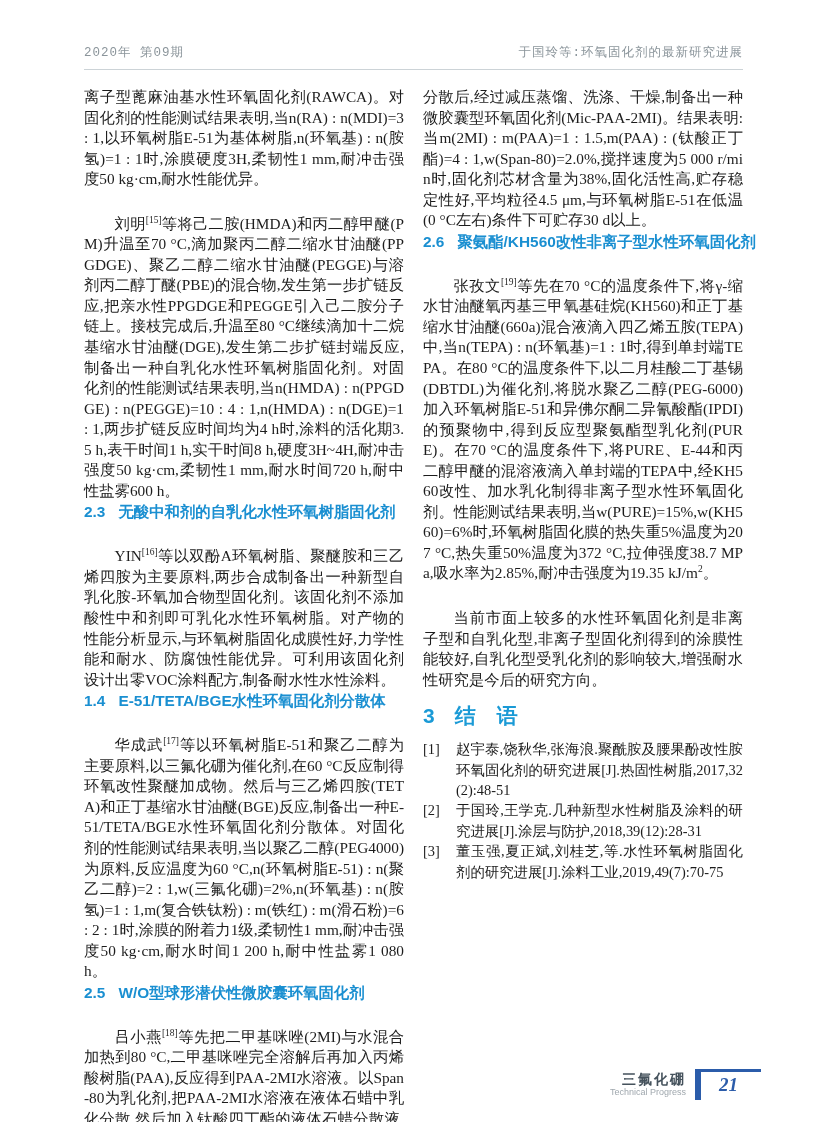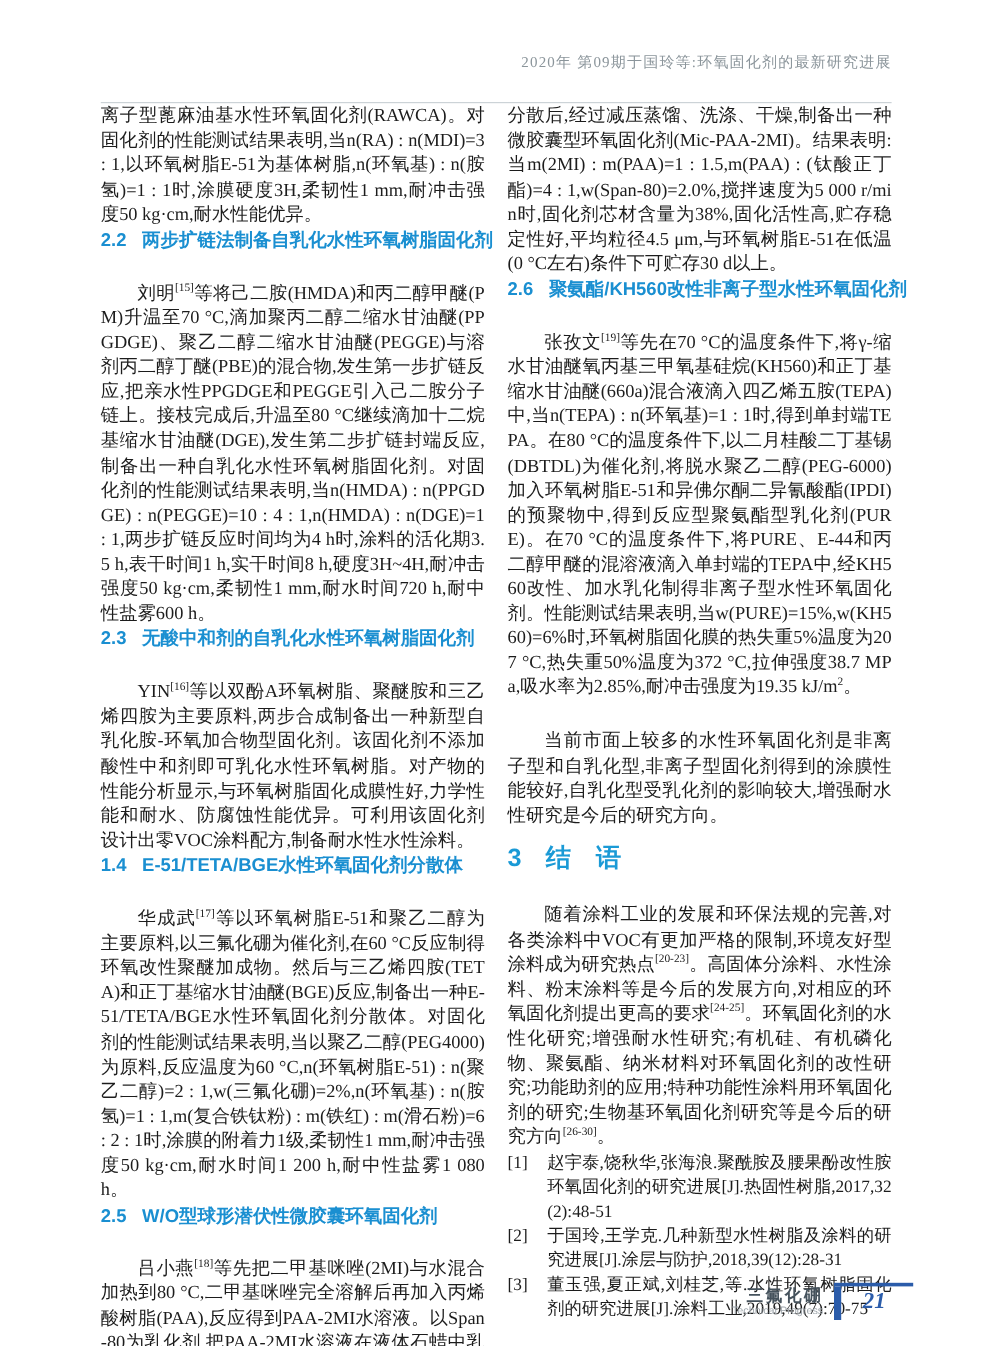--- a/index.html
+++ b/index.html
@@ -5,24 +5,24 @@
   html,body { margin:0; padding:0; background:#ffffff; }
   .page {
     position:relative; width:827px; height:1122px; margin:0 auto;
     background:#ffffff; overflow:hidden;
     font-family:"Liberation Serif","DejaVu Serif",serif;
     color:#1c1c1c;
   }
   
   .hdr {
     position:absolute; top:44px; left:84px; right:84px;
-    display:flex; justify-content:flex-end; align-items:flex-end;
-    font-family:Liberation Serif, serif;
+    display:flex; justify-content:space-between; align-items:flex-end;
+    font-family:Liberation Mono, monospace;
     font-size:12.5px; color:#8b959b; letter-spacing:1px;
-    padding-bottom:24px; border-bottom:1px solid #ccd3d7;
+    padding-bottom:8px; border-bottom:1px solid #ccd3d7;
   }
   
   .article {
     position:absolute; top:87px; left:84px; width:659px;
     display:flex; gap:19px;
   }
   .col { width:320px; }
   .para {
     font-size:15.3px; line-height:20.55px; text-align:justify;
     margin:0; word-break:break-all;
@@ -86,36 +86,34 @@
 <div class="page">
 
   <div class="hdr">
     <span>2020年 第09期</span>
     <span>于国玲等:环氧固化剂的最新研究进展</span>
   </div>
 
   <div class="article">
     <div class="col" id="col-left">
         <p class="para">离子型蓖麻油基水性环氧固化剂(RAWCA)。对固化剂的性能测试结果表明,当n(RA) : n(MDI)=3 : 1,以环氧树脂E-51为基体树脂,n(环氧基) : n(胺氢)=1 : 1时,涂膜硬度3H,柔韧性1 mm,耐冲击强度50 kg·cm,耐水性能优异。</p>
-        <div class="sec-heading"><span class="num">2.2</span><span>两步扩链法制备自乳化水性环氧树脂固化剂</span></div>
         <p class="para indent">刘明<sup>[15]</sup>等将己二胺(HMDA)和丙二醇甲醚(PM)升温至70 °C,滴加聚丙二醇二缩水甘油醚(PPGDGE)、聚乙二醇二缩水甘油醚(PEGGE)与溶剂丙二醇丁醚(PBE)的混合物,发生第一步扩链反应,把亲水性PPGDGE和PEGGE引入己二胺分子链上。接枝完成后,升温至80 °C继续滴加十二烷基缩水甘油醚(DGE),发生第二步扩链封端反应,制备出一种自乳化水性环氧树脂固化剂。对固化剂的性能测试结果表明,当n(HMDA) : n(PPGDGE) : n(PEGGE)=10 : 4 : 1,n(HMDA) : n(DGE)=1 : 1,两步扩链反应时间均为4 h时,涂料的活化期3.5 h,表干时间1 h,实干时间8 h,硬度3H~4H,耐冲击强度50 kg·cm,柔韧性1 mm,耐水时间720 h,耐中性盐雾600 h。</p>
         <div class="sec-heading"><span class="num">2.3</span><span>无酸中和剂的自乳化水性环氧树脂固化剂</span></div>
         <p class="para indent">YIN<sup>[16]</sup>等以双酚A环氧树脂、聚醚胺和三乙烯四胺为主要原料,两步合成制备出一种新型自乳化胺-环氧加合物型固化剂。该固化剂不添加酸性中和剂即可乳化水性环氧树脂。对产物的性能分析显示,与环氧树脂固化成膜性好,力学性能和耐水、防腐蚀性能优异。可利用该固化剂设计出零VOC涂料配方,制备耐水性水性涂料。</p>
         <div class="sec-heading"><span class="num">1.4</span><span>E-51/TETA/BGE水性环氧固化剂分散体</span></div>
         <p class="para indent">华成武<sup>[17]</sup>等以环氧树脂E-51和聚乙二醇为主要原料,以三氟化硼为催化剂,在60 °C反应制得环氧改性聚醚加成物。然后与三乙烯四胺(TETA)和正丁基缩水甘油醚(BGE)反应,制备出一种E-51/TETA/BGE水性环氧固化剂分散体。对固化剂的性能测试结果表明,当以聚乙二醇(PEG4000)为原料,反应温度为60 °C,n(环氧树脂E-51) : n(聚乙二醇)=2 : 1,w(三氟化硼)=2%,n(环氧基) : n(胺氢)=1 : 1,m(复合铁钛粉) : m(铁红) : m(滑石粉)=6 : 2 : 1时,涂膜的附着力1级,柔韧性1 mm,耐冲击强度50 kg·cm,耐水时间1 200 h,耐中性盐雾1 080 h。</p>
         <div class="sec-heading"><span class="num">2.5</span><span>W/O型球形潜伏性微胶囊环氧固化剂</span></div>
         <p class="para indent">吕小燕<sup>[18]</sup>等先把二甲基咪唑(2MI)与水混合加热到80 °C,二甲基咪唑完全溶解后再加入丙烯酸树脂(PAA),反应得到PAA-2MI水溶液。以Span-80为乳化剂,把PAA-2MI水溶液在液体石蜡中乳化分散,然后加入钛酸四丁酯的液体石蜡分散液,高速乳化</p>
       </div>
     <div class="col" id="col-right">
         <p class="para">分散后,经过减压蒸馏、洗涤、干燥,制备出一种微胶囊型环氧固化剂(Mic-PAA-2MI)。结果表明:当m(2MI) : m(PAA)=1 : 1.5,m(PAA) : (钛酸正丁酯)=4 : 1,w(Span-80)=2.0%,搅拌速度为5 000 r/min时,固化剂芯材含量为38%,固化活性高,贮存稳定性好,平均粒径4.5 μm,与环氧树脂E-51在低温(0 °C左右)条件下可贮存30 d以上。</p>
         <div class="sec-heading"><span class="num">2.6</span><span>聚氨酯/KH560改性非离子型水性环氧固化剂</span></div>
         <p class="para indent">张孜文<sup>[19]</sup>等先在70 °C的温度条件下,将γ-缩水甘油醚氧丙基三甲氧基硅烷(KH560)和正丁基缩水甘油醚(660a)混合液滴入四乙烯五胺(TEPA)中,当n(TEPA) : n(环氧基)=1 : 1时,得到单封端TEPA。在80 °C的温度条件下,以二月桂酸二丁基锡(DBTDL)为催化剂,将脱水聚乙二醇(PEG-6000)加入环氧树脂E-51和异佛尔酮二异氰酸酯(IPDI)的预聚物中,得到反应型聚氨酯型乳化剂(PURE)。在70 °C的温度条件下,将PURE、E-44和丙二醇甲醚的混溶液滴入单封端的TEPA中,经KH560改性、加水乳化制得非离子型水性环氧固化剂。性能测试结果表明,当w(PURE)=15%,w(KH560)=6%时,环氧树脂固化膜的热失重5%温度为207 °C,热失重50%温度为372 °C,拉伸强度38.7 MPa,吸水率为2.85%,耐冲击强度为19.35 kJ/m<sup>2</sup>。</p>
         <p class="para indent">当前市面上较多的水性环氧固化剂是非离子型和自乳化型,非离子型固化剂得到的涂膜性能较好,自乳化型受乳化剂的影响较大,增强耐水性研究是今后的研究方向。</p>
         <div class="major-heading"><span class="num">3</span><span>结　语</span></div>
-        <p class="para indent">随着涂料工业的发展和环保法规的完善,对各类涂料中VOC有更加严格的限制,环境友好型涂料成为研究热点<sup>[20-23]</sup>。高固体分涂料、水性涂料、粉末涂料等是今后的发展方向,对相应的环氧固化剂提出更高的要求<sup>[24-25]</sup>。环氧固化剂的水性化研究;增强耐水性研究;有机硅、有机磷化物、聚氨酯、纳米材料对环氧固化剂的改性研究;功能助剂的应用;特种功能性涂料用环氧固化剂的研究;生物基环氧固化剂研究等是今后的研究方向<sup>[26-30]</sup>。</p>
         <div class="reference"><span class="ref-label">[1]</span><span>赵宇泰,饶秋华,张海浪.聚酰胺及腰果酚改性胺环氧固化剂的研究进展[J].热固性树脂,2017,32(2):48-51</span></div>
         <div class="reference"><span class="ref-label">[2]</span><span>于国玲,王学克.几种新型水性树脂及涂料的研究进展[J].涂层与防护,2018,39(12):28-31</span></div>
         <div class="reference"><span class="ref-label">[3]</span><span>董玉强,夏正斌,刘桂芝,等.水性环氧树脂固化剂的研究进展[J].涂料工业,2019,49(7):70-75</span></div>
       </div>
   </div>
 
   <div class="ftr">
     <div class="ftr-labels">
       <div class="ftr-cn">三氟化硼</div>
       <div class="ftr-en">Technical Progress</div>

